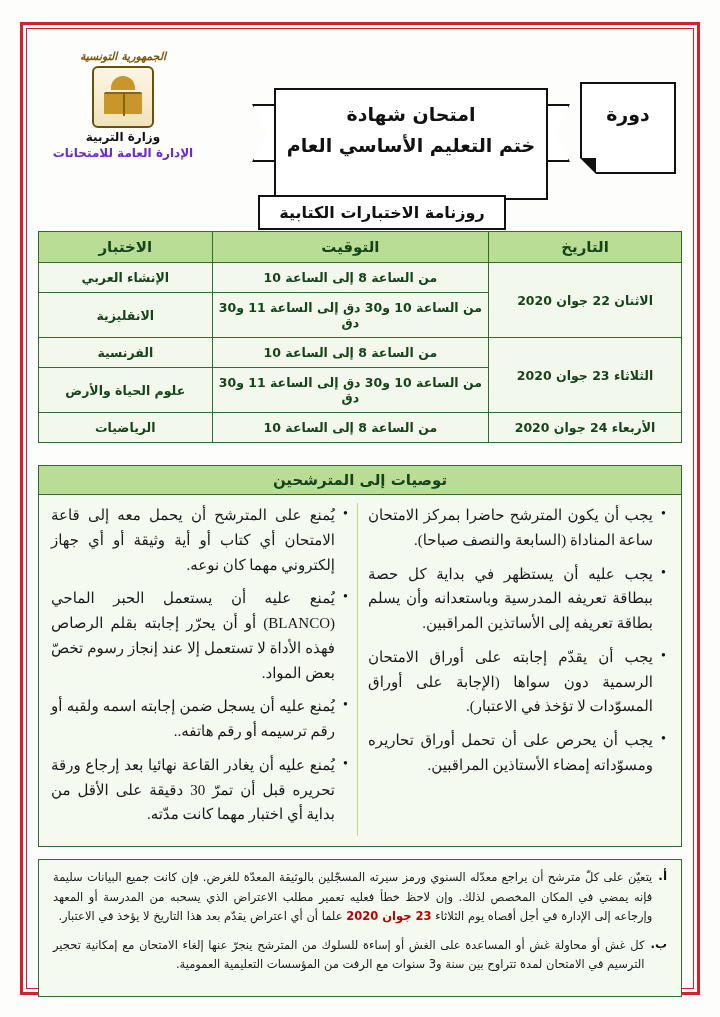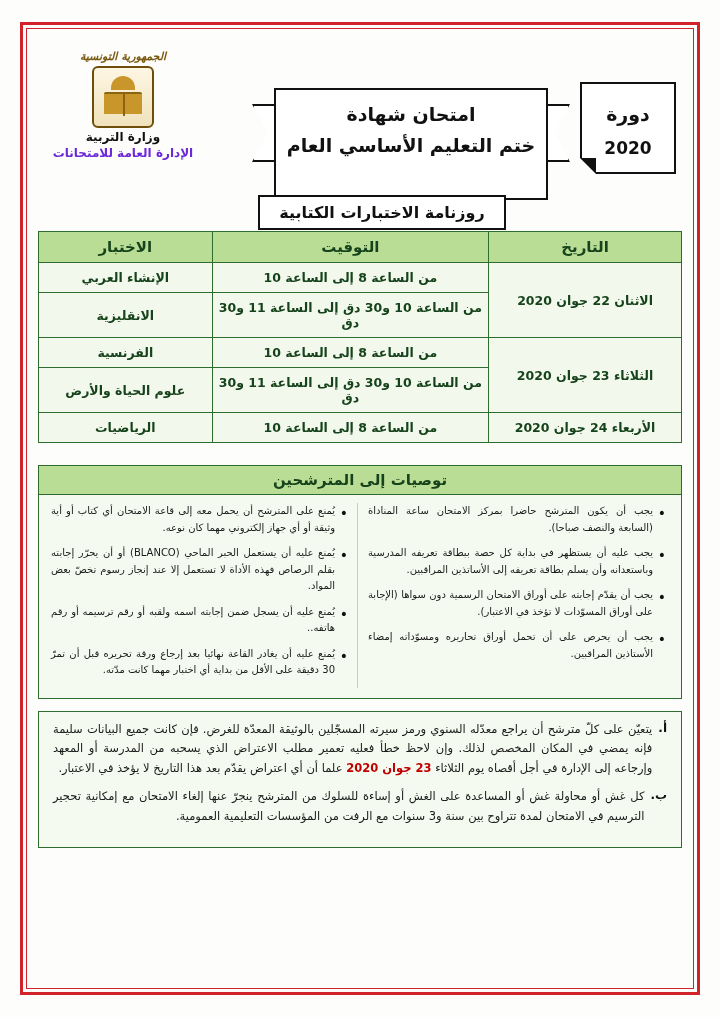--- a/index.html
+++ b/index.html
@@ -204,25 +204,26 @@
     width: 50%;
     padding: 0 6px;
   }
   .rec-col.left-col { border-right: 1px solid #b9dd94; }
   ul.rec-list {
     margin: 0; padding: 0 16px 0 0;
     list-style: none;
   }
   ul.rec-list li {
     position: relative;
-    font-size: 10px;
+    font-size: 15px;
     line-height: 1.65;
     color: #1a1a1a;
     margin-bottom: 9px;
     text-align: justify;
+    font-family: Liberation Serif, serif;
   }
   ul.rec-list li:before {
     content: "•";
     position: absolute;
     right: -13px;
     top: -1px;
     font-size: 14px;
     color: #111;
   }
   .note {
@@ -275,21 +276,20 @@
 <div class="page">
   <div class="border-outer"></div>
   <div class="border-inner"></div>
 
   <div class="content">
 
     <div class="header">
 
       <div class="session-box">
         <div class="session-title">دورة</div>
-        <div class="session-year">2020</div>
       </div>
 
       <div class="ribbon">
         <div class="tail-l"></div>
         <div class="tail-r"></div>
         <div class="banner">
           <div class="exam-line1">امتحان شهادة</div>
           <div class="exam-line2">ختم التعليم الأساسي العام</div>
         </div>
       </div>

